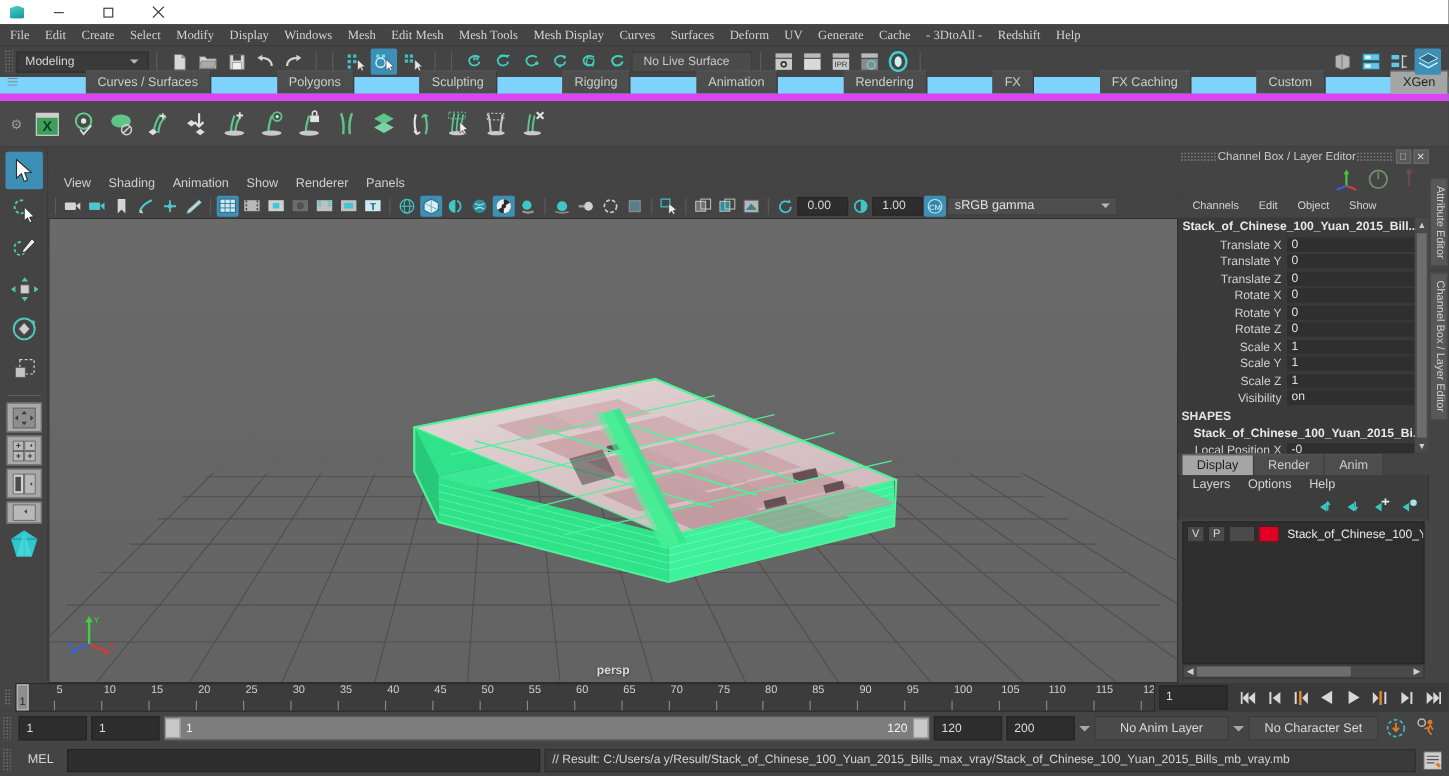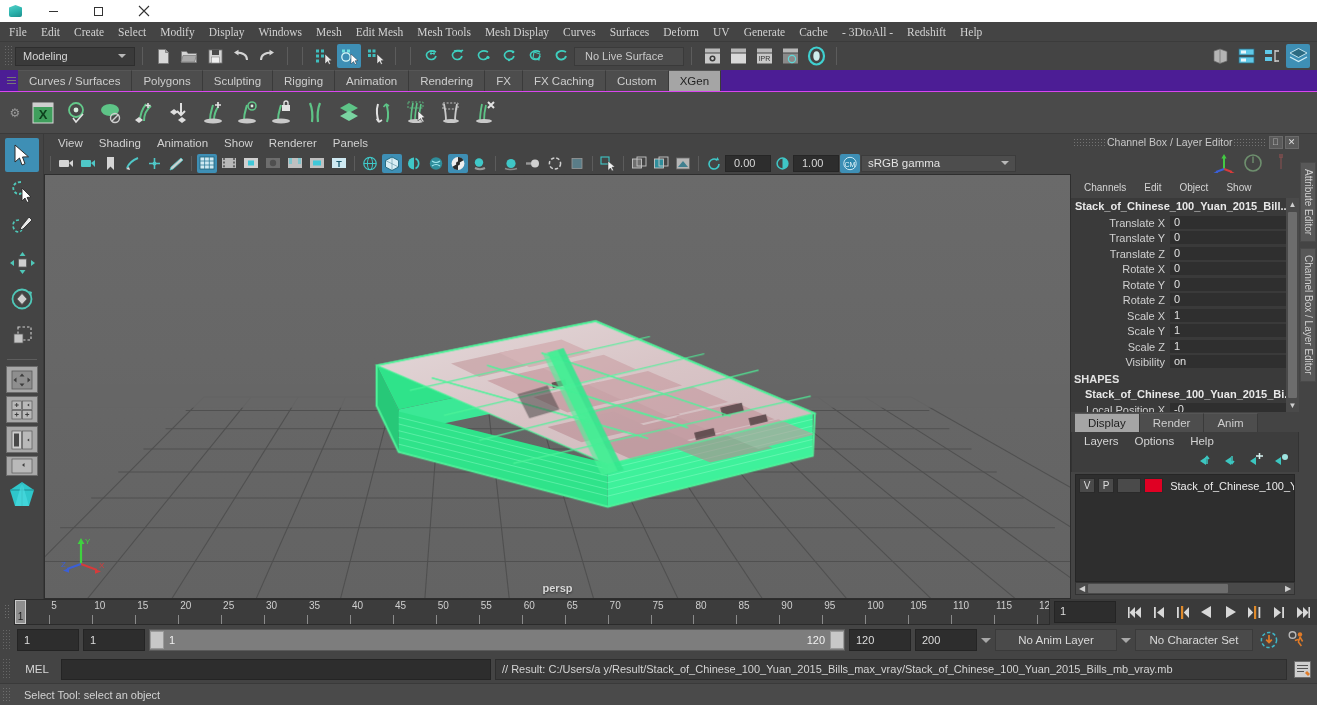--- a/index.html
+++ b/index.html
@@ -74,22 +74,22 @@
   }
   .tbtn.on { background: #3e8fb5; }
   .live-surface {
     height: 19px; background: #4b4b4b; border: 1px solid #3a3a3a; color: #c9c9c9;
     font-size: 11px; line-height: 17px; padding: 0 10px; min-width: 110px;
   }
   .spacer { flex: 1; }
 
   
   .shelf-tabs {
-    height: 22px; background: #4c1d95; display: flex; align-items: flex-end; flex: 0 0 22px;
-    padding-left: 4px; border-bottom: 1px solid #d946ef;
+    height: 22px; background: #7dd3fc; display: flex; align-items: flex-end; flex: 0 0 22px;
+    padding-left: 4px; border-bottom: 7px solid #d946ef; justify-content: space-between;
   }
   .shelf-grip { width: 14px; height: 22px; display:flex; align-items:center; justify-content:center; flex:0 0 14px;}
   .shelf-grip .bars { width: 9px; height: 7px;
     background-image: linear-gradient(#777 1px, transparent 1px); background-size: 100% 3px; }
   .shelf-tab {
     height: 21px; line-height: 21px; padding: 0 11px; font-size: 11.5px;
     background: #4d4d4d; color: #cdcdcd; border-right: 1px solid #3a3a3a;
     border-top: 1px solid #565656; white-space: nowrap;
   }
   .shelf-tab:first-of-type { border-left: 1px solid #3a3a3a; }
@@ -117,21 +117,21 @@
     border-radius: 2px;
   }
   .tool.sel { background: #3e8fb5; }
   .tool-div { width: 30px; height: 1px; background: #5e5e5e; margin: 5px 0 6px 0; }
   .tool-sq { width: 32px; height: 27px; margin-bottom: 3px; background: #a8a8a8; border: 1px solid #6b6b6b;
     display: flex; align-items: center; justify-content: center; }
 
   
   .vpcol { flex: 1; display: flex; flex-direction: column; min-width: 0; background: #444; }
   .vp-menubar {
-    height: 18px; background: #444444; display: flex; align-items: center; flex: 0 0 18px; padding-left: 6px;
+    height: 18px; background: #444444; display: flex; align-items: center; flex: 0 0 18px; padding-left: 6px; margin-top: 24px;
   }
   .vp-menu { padding: 0 8px; font-size: 11.5px; color: #d0d0d0; line-height: 18px; }
   .vp-toolbar {
     height: 22px; background: #444444; display: flex; align-items: center; flex: 0 0 22px; padding-left: 2px;
   }
   .vbtn { width: 20px; height: 19px; flex: 0 0 20px; display: flex; align-items: center; justify-content: center;
     margin: 0 1px; border-radius: 2px; }
   .vbtn.on { background: #3e8fb5; }
   .vsep { width: 1px; height: 15px; background: #5c5c5c; margin: 0 4px; flex: 0 0 1px; }
   .vnum { height: 17px; background: #2d2d2d; border: 1px solid #262626; color: #d8d8d8; font-size: 11px;
@@ -1418,18 +1418,14 @@
     <div class="mel-result">// Result: C:/Users/a y/Result/Stack_of_Chinese_100_Yuan_2015_Bills_max_vray/Stack_of_Chinese_100_Yuan_2015_Bills_mb_vray.mb</div>
     <div class="mel-btn">
       <svg width="19" height="19" viewBox="0 0 19 19">
           <rect x="1.5" y="1.5" width="16" height="16" fill="#cfcfcf" stroke="#6a6a6a" stroke-width=".9"></rect>
           <path d="M4 5.5 h11 M4 8.5 h11 M4 11.5 h7" stroke="#555" stroke-width="1.1"></path>
           <path d="M12 13 l3 3 2-2 -3-3 z" fill="#e07b28"></path>
         </svg>
     </div>
   </div>
 
-  <div class="helpline">
-    <div class="hl-grip"></div>
-    <div class="help-text">Select Tool: select an object</div>
-  </div>
 
 </div>
 
 </body></html>

